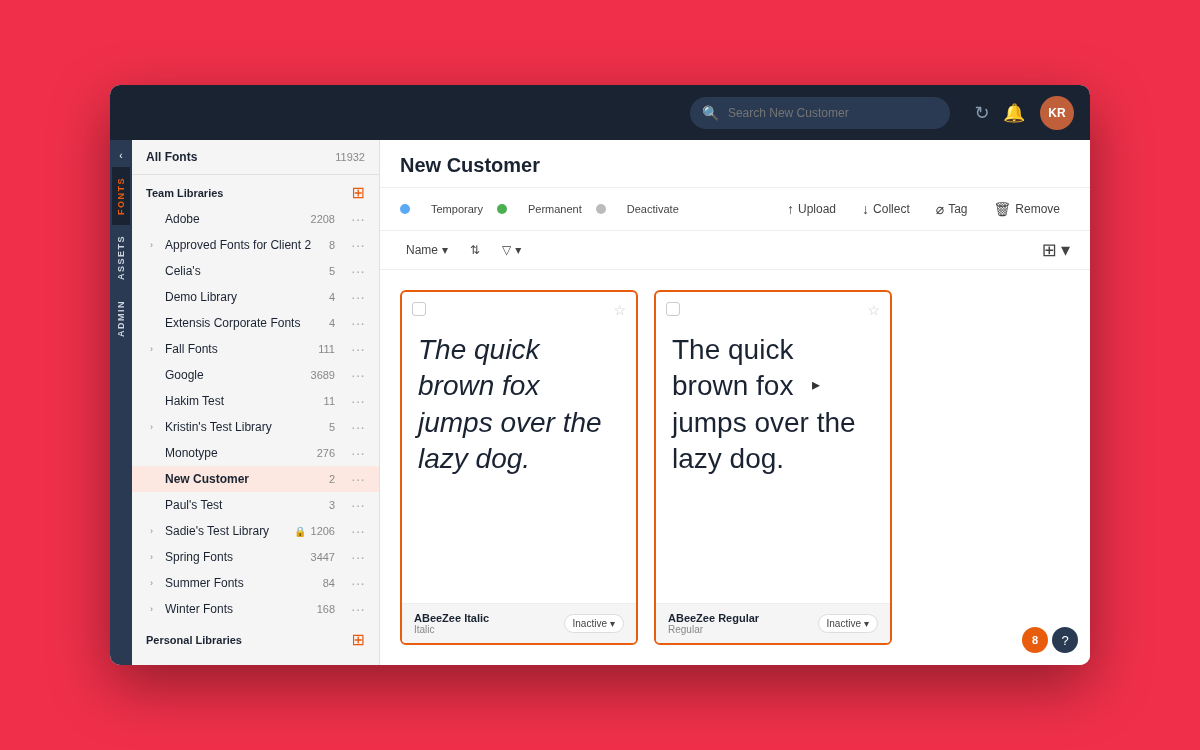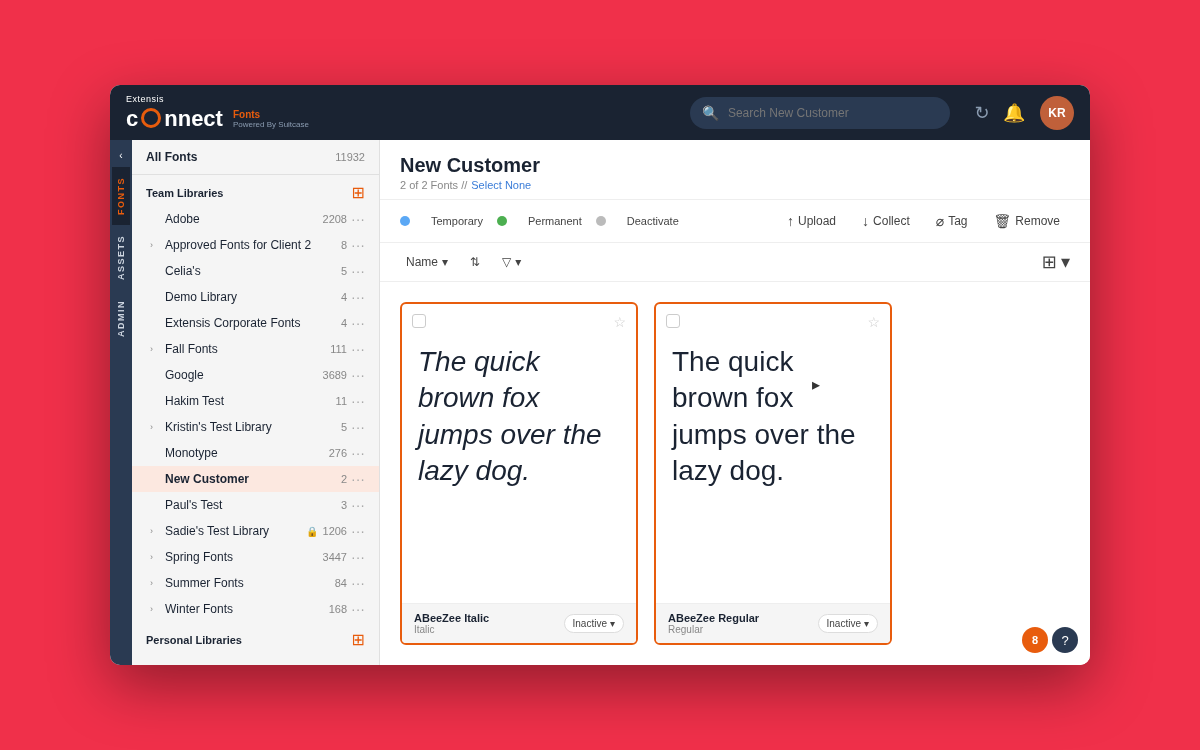--- a/index.html
+++ b/index.html
@@ -216,21 +216,21 @@
     }
     .sidebar-item-name {
       flex: 1;
       color: #1a2332;
       font-size: 12px;
     }
     .sidebar-item.active .sidebar-item-name { font-weight: 600; }
     .sidebar-item-count {
       color: #888;
       font-size: 11px;
-      margin-right: 4px;
+      margin-right: 16px;
     }
     .sidebar-item-dots {
       color: #aaa;
       font-size: 14px;
       cursor: pointer;
     }
     .sidebar-item-lock {
       color: #888;
       font-size: 10px;
       margin-right: 4px;
@@ -467,32 +467,20 @@
     .browser-window {
       position: relative;
     }
   </style>
 </head>
 <body>
 
 <div class="browser-window">
 
   <div class="header">
-    <div class="logo-area">
-      <div class="logo-extensis">Extensis</div>
-      <div class="logo-connect">
-        <span style="color:#fff;font-size:22px;font-weight:800;">c</span>
-        <span class="logo-o"></span>
-        <span style="color:#fff;font-size:22px;font-weight:800;">nnect</span>
-        <div class="logo-powered">
-          <span class="logo-powered-fonts">Fonts</span>
-          <span class="logo-powered-by">Powered By Suitcase</span>
-        </div>
-      </div>
-    </div>
     <div class="header-spacer"></div>
     <div class="search-bar">
       <span class="search-icon-svg">🔍</span>
       <input class="search-input" type="text" placeholder="Search New Customer" style="">
     </div>
     <div class="header-icons">
       <div class="header-icon-wrap">
         <span class="header-icon">↻</span>
       </div>
       <div class="header-icon-wrap">
@@ -621,24 +609,20 @@
 
       <div class="sidebar-section-header">
         <span class="sidebar-section-label">Personal Libraries</span>
         <span class="sidebar-add-btn">⊞</span>
       </div>
     </div>
 
     <div class="content">
       <div class="content-header">
         <div class="content-title">New Customer</div>
-        <div class="content-subtitle">
-          <span>2 of 2 Fonts //</span>
-          <a class="content-subtitle-select" href="#">Select None</a>
-        </div>
       </div>
       <div class="content-toolbar">
         <div class="status-indicators">
           <div class="status-indicator">
             <span class="status-dot dot-temp"></span>
             <span>Temporary</span>
           </div>
           <div class="status-indicator">
             <span class="status-dot dot-perm"></span>
             <span>Permanent</span>

